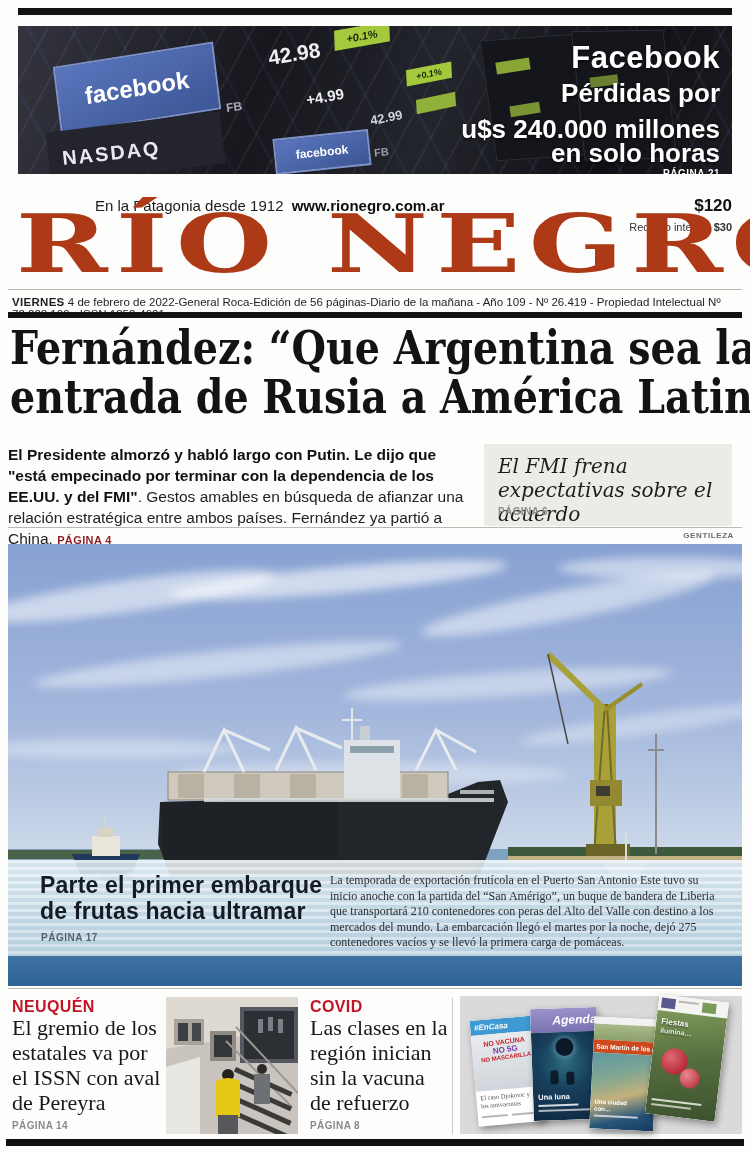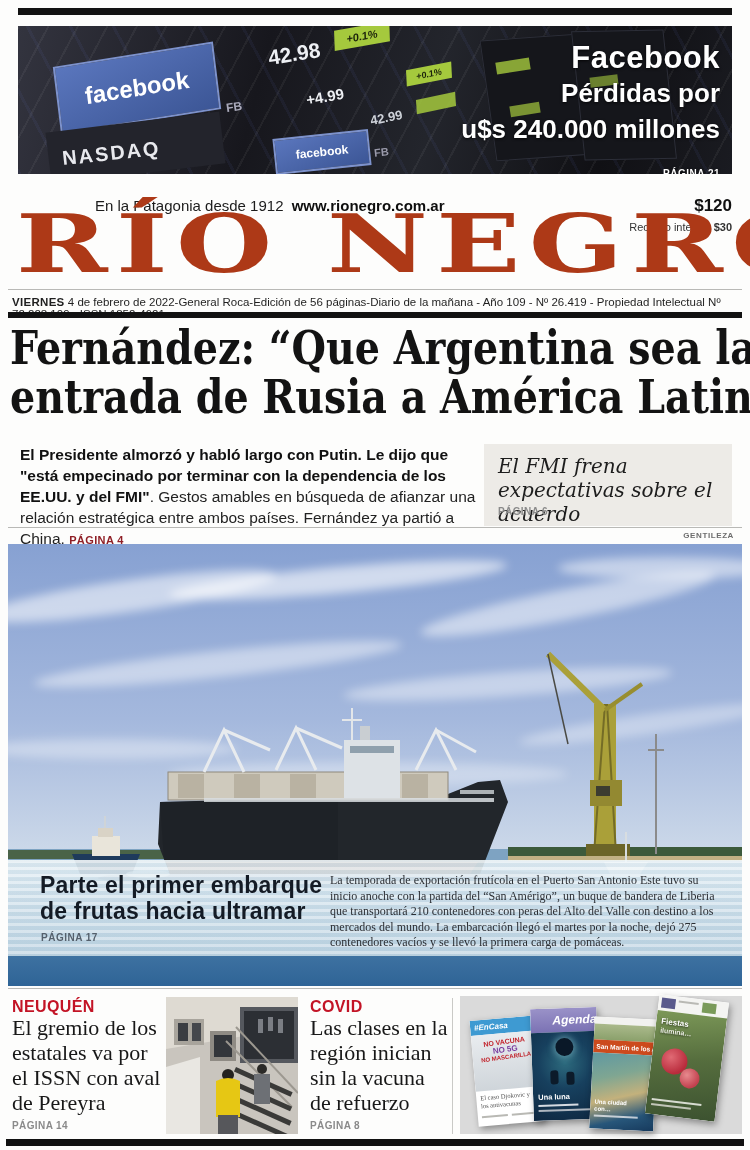--- a/index.html
+++ b/index.html
@@ -33,21 +33,21 @@
   .brand{left:16px;top:204px;font-family:"DejaVu Serif",serif;font-weight:bold;
       font-size:80px;line-height:80px;color:#ad3917;letter-spacing:6px;
       transform:scaleX(1.38);transform-origin:left top;white-space:nowrap;}
   .dateline{left:12px;top:296px;font-size:11.5px;color:#1f1f1f;width:730px;}
   .dateline b{letter-spacing:.3px;}
 
   
   .mainhead{left:10px;top:324px;font-family:"DejaVu Serif",serif;font-weight:bold;
       color:#131313;font-size:46px;line-height:49px;white-space:nowrap;}
   .mainhead span{display:inline-block;transform:scaleX(.86);transform-origin:left;}
-  .lead{left:20px;top:444px;width:464px;font-size:15.5px;line-height:21px;color:#222;}
+  .lead{left:8px;top:444px;width:464px;font-size:15.5px;line-height:21px;color:#222;}
   .lead b{color:#111;}
   .pgref{font-size:10px;font-weight:bold;color:#8a8a8a;letter-spacing:.4px;}
   .pgref.red{color:#8f1f26;font-size:11px;}
   .fmibox{left:484px;top:444px;width:248px;height:82px;background:#edebe7;}
   .fmihead{position:absolute;left:14px;top:10px;width:225px;font-family:"DejaVu Serif",serif;
       font-style:italic;font-size:20px;line-height:24px;color:#1d1d1d;}
   .credit{right:16px;top:531px;font-size:8px;font-weight:bold;color:#6d6d6d;letter-spacing:.6px;}
 
   
   .photo{left:8px;top:544px;width:734px;height:442px;overflow:hidden;}
@@ -98,20 +98,21 @@
 
     <div class="panelrow" style="left:470px;top:10px;width:110px;height:120px;transform:rotate(-8deg) skewY(4deg);"></div>
     <div class="panelrow" style="left:560px;top:4px;width:90px;height:128px;transform:rotate(-6deg) skewY(5deg);"></div>
     <div class="chip" style="left:478px;top:34px;width:34px;height:12px;transform:rotate(-9deg);opacity:.8;"></div>
     <div class="chip" style="left:492px;top:78px;width:30px;height:11px;transform:rotate(-9deg);opacity:.7;"></div>
     <div class="chip" style="left:572px;top:50px;width:28px;height:10px;transform:rotate(-7deg);opacity:.6;"></div>
 
     <div class="bhead" style="top:14px;font-size:31px;font-weight:800;letter-spacing:.5px;">Facebook</div>
     <div class="bhead" style="top:52px;font-size:26px;font-weight:600;">Pérdidas por</div>
     <div class="bhead" style="top:88px;font-size:26px;font-weight:600;margin-left:43px;">u$s 240.000 millones</div>
+    <div class="bhead" style="top:112px;font-size:26px;font-weight:600;">en solo horas</div>
     <div class="bhead" style="top:142px;font-size:10px;font-weight:bold;letter-spacing:.5px;">PÁGINA 21</div>
   </div>
 
   <div class="abs tagline">
     <span>En la Patagonia desde 1912</span>
     <b style="margin-left:4px;">www.rionegro.com.ar</b>
   </div>
   <div class="abs price">$120</div>
   <div class="abs surcharge">
     <span>Recargo interior: </span><b>$30</b>

